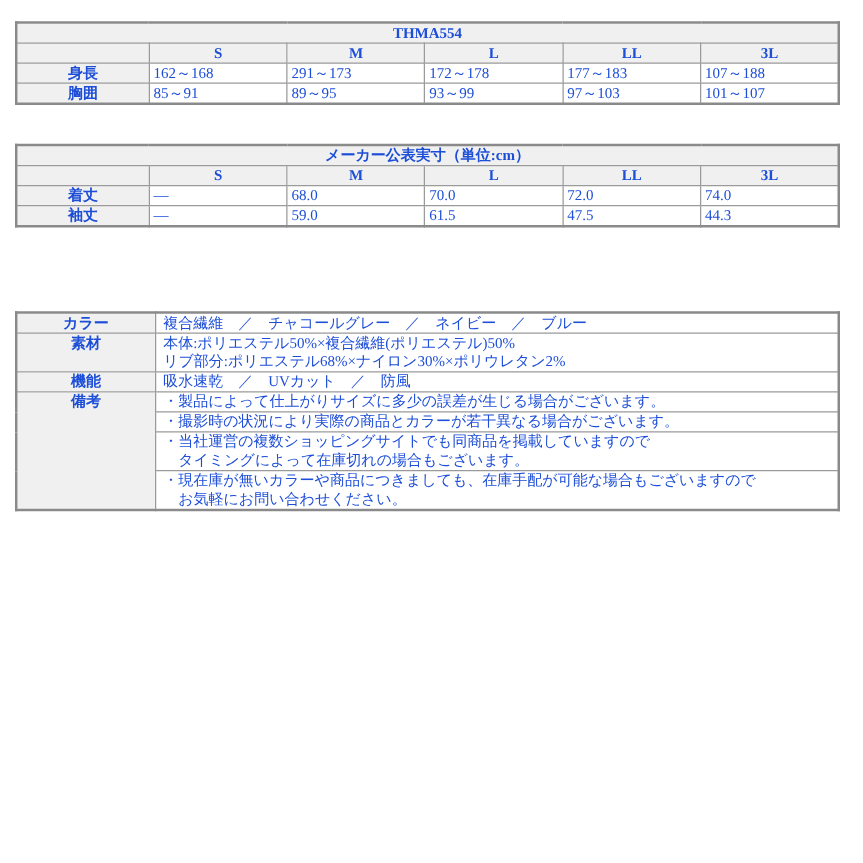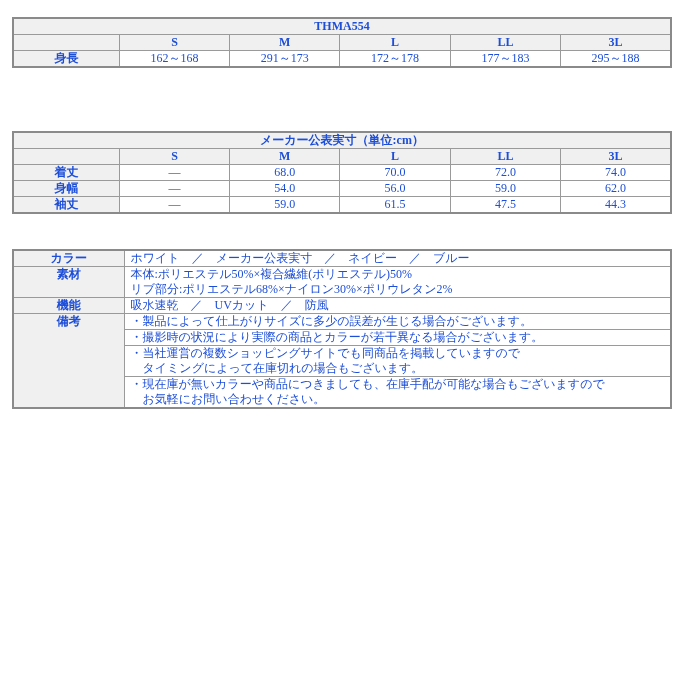--- a/index.html
+++ b/index.html
@@ -11,22 +11,22 @@
     position:absolute;left:12px;width:660px;
     border-collapse:collapse;table-layout:fixed;
     border:2px solid #8a8a8a;
   }
   .tbl th,.tbl td{
     border:1px solid #9a9a9a;
     font-size:12px;line-height:15px;height:15px;
     padding:0 3px;overflow:hidden;
   }
   .tbl th{background:#f0f0f0;font-weight:bold;text-align:center;}
-  .tbl td{background:#ffffff;text-align:center;font-weight:normal;}
-  #t1{top:17px;} #t2{top:131px;padding-left:44px;} #t3{top:249px;}
+  .tbl td{background:#ffffff;text-align:left;font-weight:normal;}
+  #t1{top:17px;} #t2{top:115px;padding-left:44px;} #t3{top:249px;}
   col.c-label{width:106px;} col.c-data{width:110px;}
   col.c-label3{width:111px;}
   #t3 th{vertical-align:top;}
   #t3 td.txt{text-align:left;padding-left:6px;}
   .cont{margin-left:12px;}
 </style>
 </head>
 <body>
 
 <div class="canvas">
@@ -51,21 +51,29 @@
         <th>L</th>
         <th>LL</th>
         <th>3L</th>
       </tr>
       <tr>
         <th>身長</th>
         <td>162～168</td>
         <td>291～173</td>
         <td>172～178</td>
         <td>177～183</td>
-        <td>295～188</td>
+        <td>107～188</td>
+      </tr>
+      <tr>
+        <th>胸囲</th>
+        <td>85～91</td>
+        <td>89～95</td>
+        <td>93～99</td>
+        <td>97～103</td>
+        <td>101～107</td>
       </tr>
     </tbody>
   </table>
 
   <table class="tbl" id="t2">
     <colgroup>
       <col class="c-label">
         <col class="c-data">
         <col class="c-data">
         <col class="c-data">
@@ -86,47 +94,39 @@
       </tr>
       <tr>
         <th>着丈</th>
         <td>―</td>
         <td>68.0</td>
         <td>70.0</td>
         <td>72.0</td>
         <td>74.0</td>
       </tr>
       <tr>
-        <th>身幅</th>
-        <td>―</td>
-        <td>54.0</td>
-        <td>56.0</td>
-        <td>59.0</td>
-        <td>62.0</td>
-      </tr>
-      <tr>
         <th>袖丈</th>
         <td>―</td>
         <td>59.0</td>
         <td>61.5</td>
         <td>47.5</td>
         <td>44.3</td>
       </tr>
     </tbody>
   </table>
 
   <table class="tbl" id="t3">
     <colgroup>
         <col class="c-label3">
         <col>
       </colgroup>
     <tbody>
       <tr>
         <th>カラー</th>
-        <td class="txt">ホワイト　／　メーカー公表実寸　／　ネイビー　／　ブルー</td>
+        <td class="txt">複合繊維　／　チャコールグレー　／　ネイビー　／　ブルー</td>
       </tr>
       <tr>
         <th>素材</th>
         <td class="txt">
           <div>本体:ポリエステル50%×複合繊維(ポリエステル)50%</div>
           <div>リブ部分:ポリエステル68%×ナイロン30%×ポリウレタン2%</div>
         </td>
       </tr>
       <tr>
         <th>機能</th>

